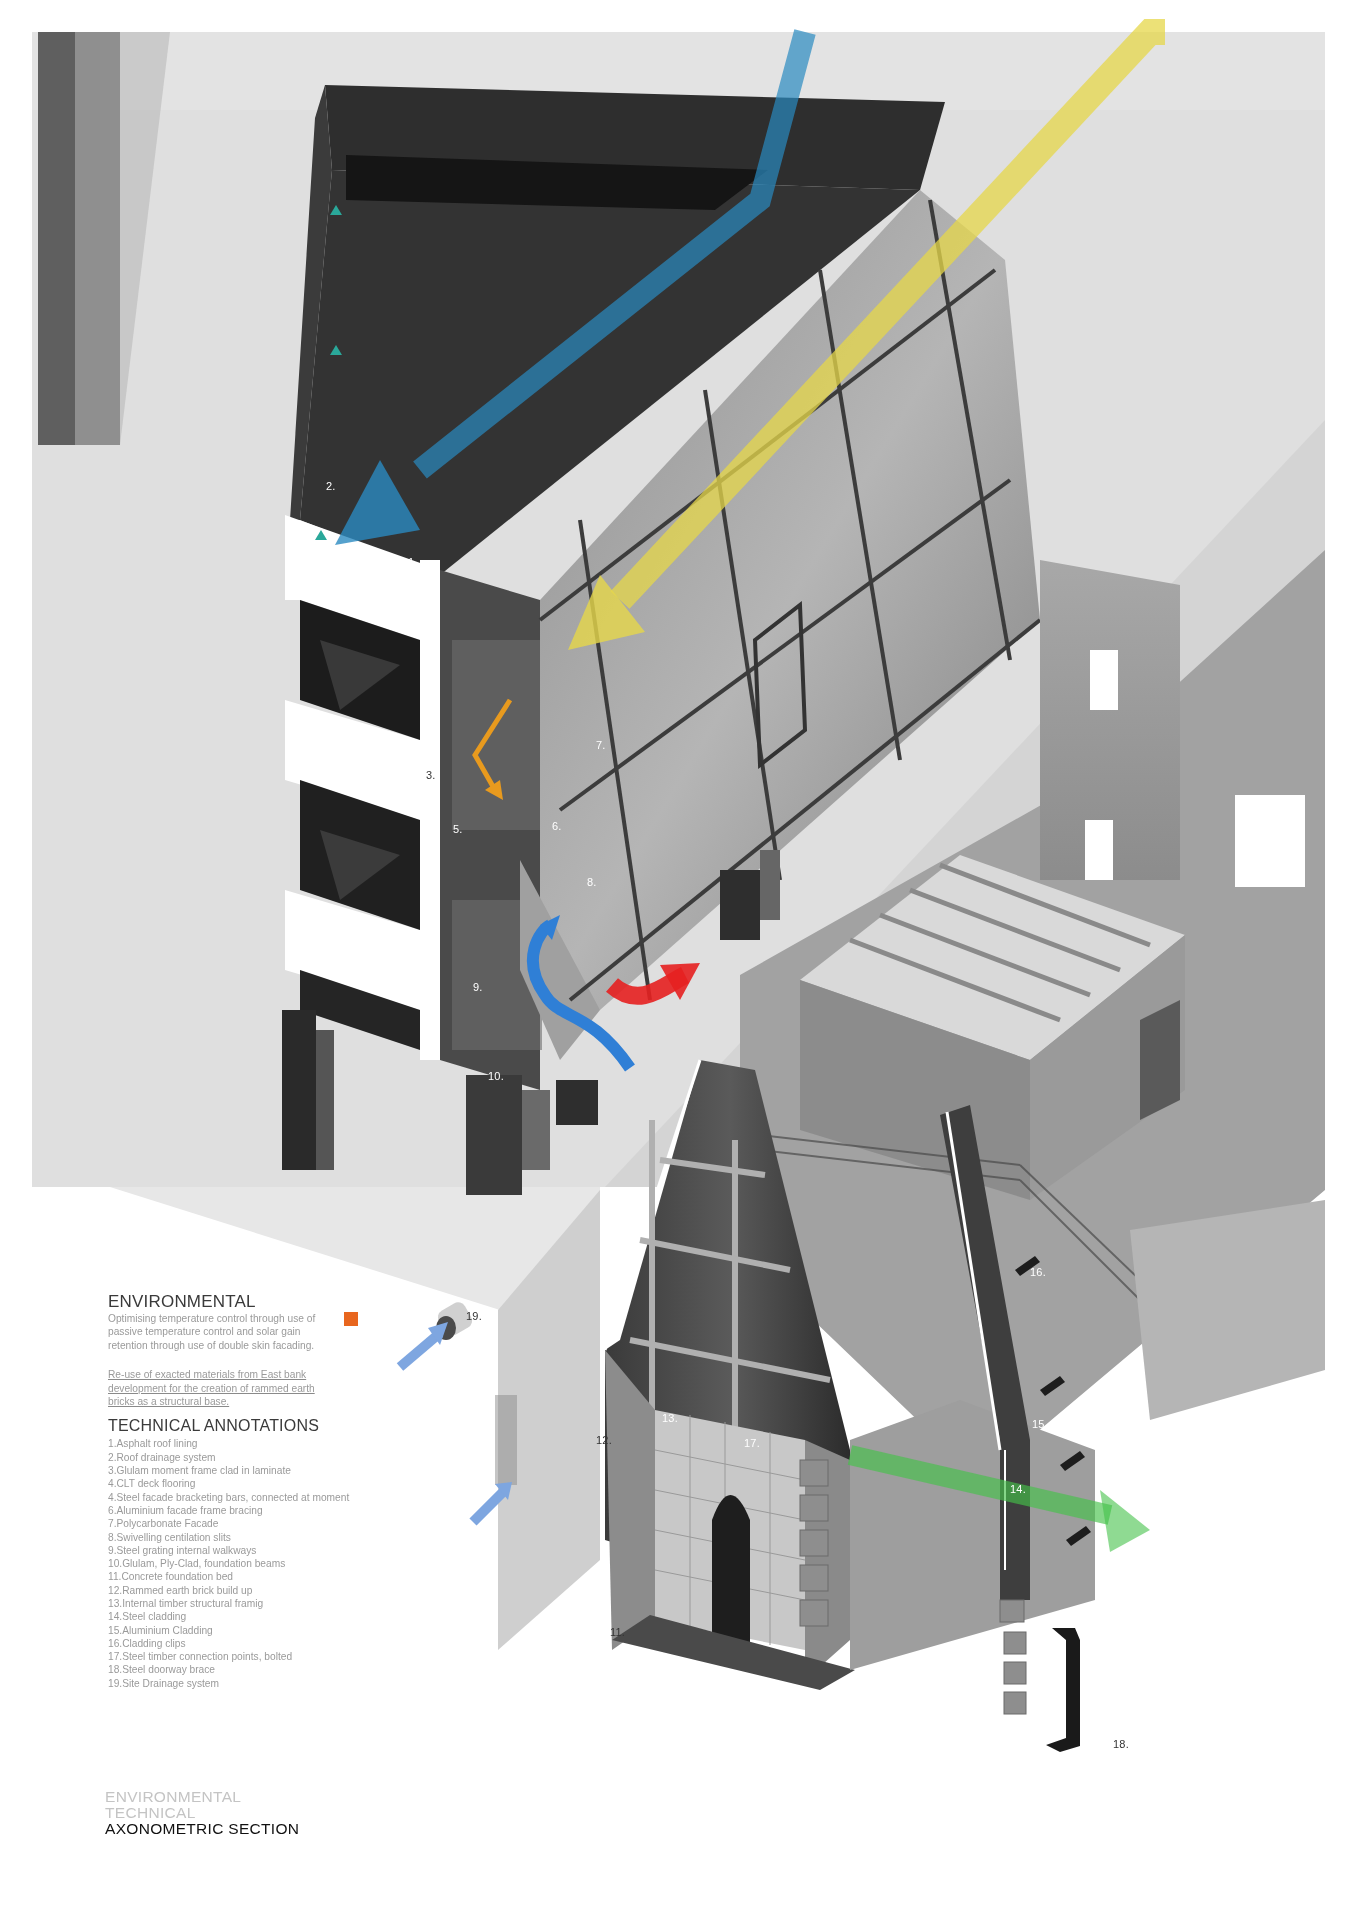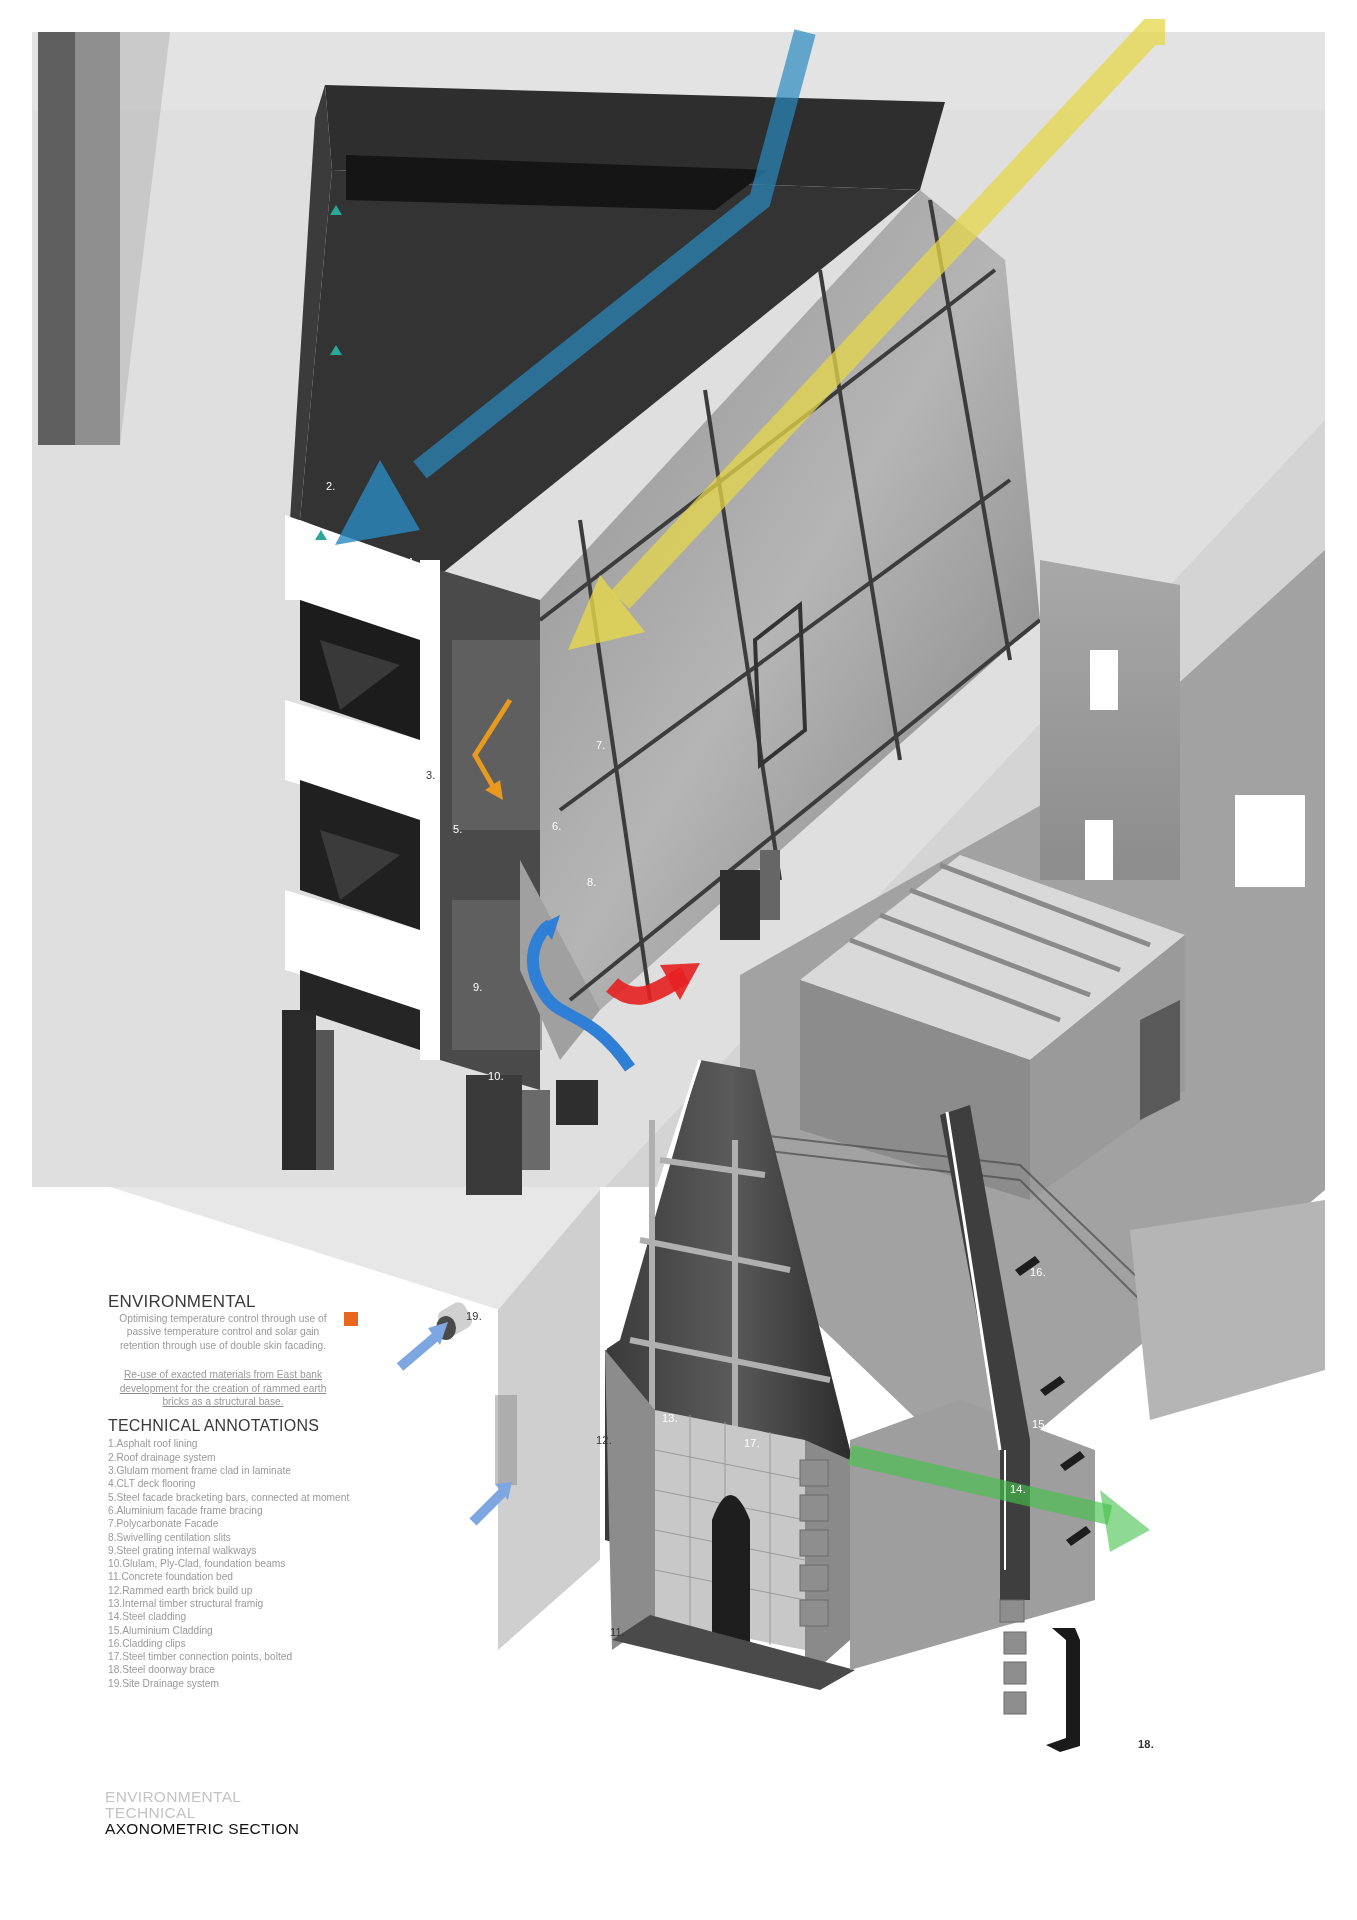--- a/index.html
+++ b/index.html
@@ -3,21 +3,21 @@
 <meta charset="utf-8">
 <style>
   html, body { margin:0; padding:0; background:#ffffff; }
   body { width:1357px; height:1920px; position:relative; overflow:hidden;
          font-family:"Liberation Sans", "DejaVu Sans", sans-serif; }
   #stage { position:absolute; left:0; top:0; width:1357px; height:1920px; }
   .lbl { position:absolute; font-size:11px; color:#ffffff; letter-spacing:0.2px; }
   .lbl.dark { color:#333333; }
   .legend { position:absolute; left:108px; top:1292px; width:330px; color:#8a8a8a; }
   .legend h2 { margin:0; font-weight:normal; font-size:17px; color:#3a3a3a; letter-spacing:0.2px; }
-  .legend p { margin:0 0 9px 0; font-size:10.2px; line-height:13.4px; color:#9a9a9a; width:230px;text-align:center; }
+  .legend p { margin:0 0 9px 0; font-size:10.2px; line-height:13.4px; color:#9a9a9a; width:230px; }
   .legend .swatch { position:absolute; left:236px; width:14px; height:14px; }
   .legend ol { list-style:none; margin:2px 0 0 0; padding:0; }
   .legend ol li { font-size:10.2px; line-height:13.3px; color:#9a9a9a; }
   .titleblock { position:absolute; left:105px; top:1789px; font-size:15.5px; line-height:16px; }
   .titleblock div { letter-spacing:0.3px; }
   .t-grey { color:#c4c4c4; }
   .t-black { color:#111111; }
 </style>
 </head>
 <body>
@@ -237,40 +237,40 @@
   <span class="lbl" style="left:587px;top:876px;">8.</span>
   <span class="lbl" style="left:473px;top:981px;">9.</span>
   <span class="lbl" style="left:488px;top:1070px;">10.</span>
   <span class="lbl dark" style="left:610px;top:1626px;">11.</span>
   <span class="lbl dark" style="left:596px;top:1434px;">12.</span>
   <span class="lbl" style="left:662px;top:1412px;">13.</span>
   <span class="lbl" style="left:1010px;top:1483px;">14.</span>
   <span class="lbl" style="left:996px;top:1418px;margin-left:36px;">15.</span>
   <span class="lbl" style="left:1030px;top:1266px;">16.</span>
   <span class="lbl" style="left:744px;top:1437px;">17.</span>
-  <span class="lbl dark" style="left:1138px;top:1738px;font-weight:bold;">18.</span>
+  <span class="lbl dark" style="left:1113px;top:1738px;">18.</span>
   <span class="lbl dark" style="left:466px;top:1310px;">19.</span>
 </div>
 
 <div class="legend">
   <h2>ENVIRONMENTAL</h2>
   <div style="position:relative;">
     <p>Optimising temperature control through use of passive temperature control and solar gain retention through use of double skin facading.</p>
     <span class="swatch" style="top:0px;background:#e8661e;"></span>
   </div>
   <div style="position:relative;margin-top:16px;text-decoration:underline;">
     <p>Re-use of exacted materials from East bank development for the creation of rammed earth bricks as a structural base.</p>
   </div>
   <h2 style="margin-top:2px;font-size:16px;">TECHNICAL ANNOTATIONS</h2>
   <ol>
     <li> 1.Asphalt roof lining</li>
     <li>2.Roof drainage system</li>
     <li>3.Glulam moment frame clad in laminate</li>
     <li>4.CLT deck flooring</li>
-    <li>5.Steel facade bracketing bars, connected at moment</li>
+    <li>4.Steel facade bracketing bars, connected at moment</li>
     <li>6.Aluminium facade frame bracing</li>
     <li>7.Polycarbonate Facade</li>
     <li>8.Swivelling centilation slits</li>
     <li>9.Steel grating internal walkways</li>
     <li>10.Glulam, Ply-Clad, foundation beams</li>
     <li>11.Concrete foundation bed</li>
     <li>12.Rammed earth brick build up</li>
     <li>13.Internal timber structural framig</li>
     <li>14.Steel cladding</li>
     <li>15.Aluminium Cladding</li>

